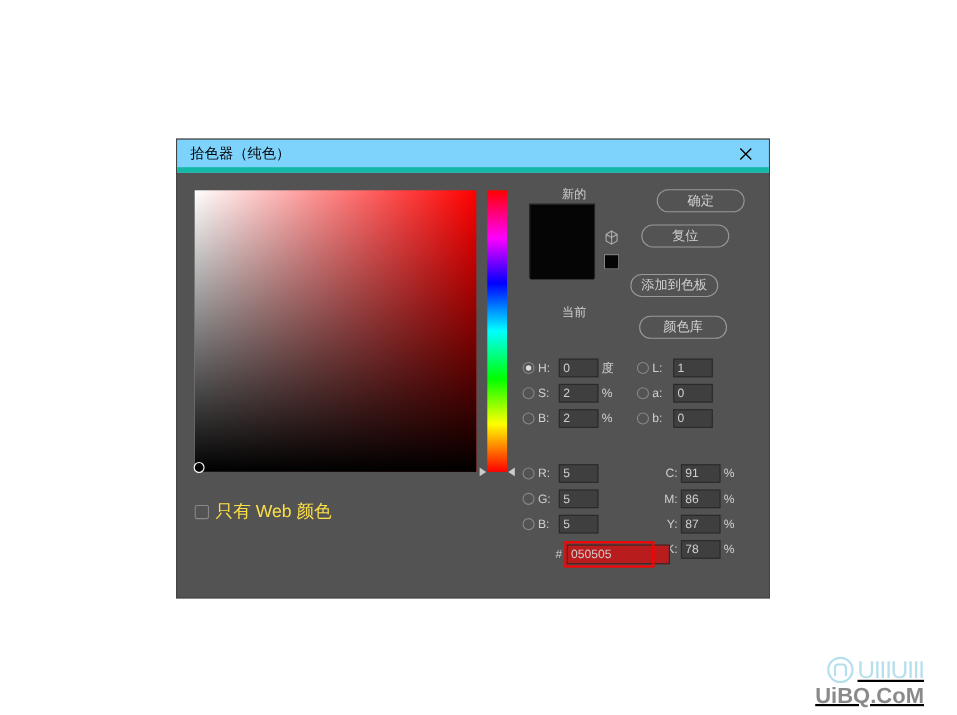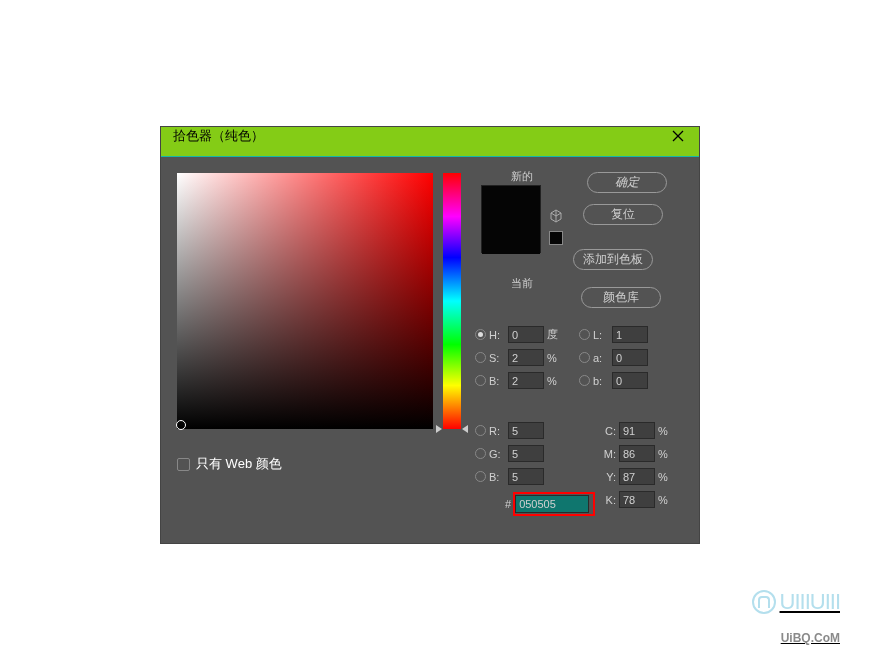--- a/index.html
+++ b/index.html
@@ -1,62 +1,62 @@
 <!DOCTYPE html>
 <html><head>
   <meta charset="utf-8">
   <style>
     * { margin: 0; padding: 0; box-sizing: border-box; }
     body { width: 870px; height: 650px; background: #fff; font-family: "Microsoft YaHei", Arial, sans-serif; font-size: 12px; position: relative; }
     .dialog { position: absolute; left: 160px; top: 126px; width: 540px; height: 418px; border: 1px solid #444; background: #535353; }
-    .titlebar { height: 30px; background: #84cc16; display: flex; align-items: flex-start; justify-content: space-between; padding: 0 12px; border-bottom: 1px solid #14b8a6; }
+    .titlebar { height: 30px; background: #7dd3fc; display: flex; align-items: center; justify-content: space-between; padding: 0 12px; border-bottom: 5px solid #14b8a6; }
     .titlebar-title { font-size: 13px; color: #000; }
     .close { width: 18px; height: 18px; display: flex; align-items: center; justify-content: center; cursor: pointer; }
     .close svg { width: 12px; height: 12px; }
     .body { position: relative; height: calc(100% - 30px); }
     .color-field { position: absolute; left: 16px; top: 16px; width: 256px; height: 256px; background: linear-gradient(to top, #000, transparent), linear-gradient(to right, #fff, #ff0000); cursor: crosshair; }
     .color-picker-circle { position: absolute; width: 10px; height: 10px; border: 1px solid #fff; border-radius: 50%; left: 0px; bottom: 0px; transform: translate(-1px, 1px); }
     .hue-slider { position: absolute; left: 282px; top: 16px; width: 18px; height: 256px; background: linear-gradient(to bottom, #ff0000 0%, #ff00ff 17%, #0000ff 33%, #00ffff 50%, #00ff00 67%, #ffff00 83%, #ff0000 100%); cursor: pointer; }
     .hue-arrows { position: absolute; left: -7px; bottom: -4px; width: 32px; height: 8px; pointer-events: none; }
     .hue-arrows::before { content: ''; position: absolute; left: 0; top: 0; border-left: 6px solid #ccc; border-top: 4px solid transparent; border-bottom: 4px solid transparent; }
     .hue-arrows::after { content: ''; position: absolute; right: 0; top: 0; border-right: 6px solid #ccc; border-top: 4px solid transparent; border-bottom: 4px solid transparent; }
     .preview { position: absolute; left: 320px; top: 28px; width: 60px; height: 68px; border: 1px solid #222; }
     .preview-new { height: 34px; background: #050505; }
     .preview-current { height: 34px; background: #050505; }
     .preview-new-label { position: absolute; left: 350px; top: 12px; color: #d0d0d0; font-size: 11px; }
     .preview-current-label { position: absolute; left: 350px; top: 100px; color: #d0d0d0; font-size: 11px; margin-top: 19px; }
     .cube-icon { position: absolute; left: 388px; top: 52px; color: #aaa; }
     .mini-swatch { position: absolute; left: 388px; top: 74px; width: 14px; height: 14px; border: 1px solid #888; background: #050505; }
     .btn { position: absolute; width: 80px; height: 21px; border: 1px solid #999; border-radius: 11px; background: #535353; color: #d0d0d0; font-size: 12px; display: flex; align-items: center; justify-content: center; cursor: pointer; }
-    .btn-ok { left: 426px; top: 15px; font-style: italic; }
+    .btn-ok { left: 436px; top: 15px; }
     .btn-cancel { left: 422px; top: 47px; }
     .btn-add { left: 412px; top: 92px; }
     .btn-lib { left: 420px; top: 130px; }
     .model-section { position: absolute; left: 314px; top: 166px; color: #d0d0d0; font-size: 11px; }
     .row { display: flex; align-items: center; height: 23px; gap: 3px; }
     .radio { width: 11px; height: 11px; border: 1px solid #888; border-radius: 50%; display: inline-flex; align-items: center; justify-content: center; cursor: pointer; flex: none; }
     .radio.checked::after { content: ''; width: 5px; height: 5px; background: #ddd; border-radius: 50%; }
     .lbl { width: 16px; text-align: left; }
     .val-input { width: 36px; height: 17px; background: #3f3f3f; border: 1px solid #2a2a2a; color: #d0d0d0; padding: 0 3px; font-size: 11px; }
     .unit { width: 14px; text-align: left; }
     .col-right { position: absolute; left: 418px; top: 166px; color: #d0d0d0; font-size: 11px; }
     .cmyk-section { position: absolute; left: 439px; top: 262px; color: #d0d0d0; font-size: 11px; }
     .cmyk-row { display: flex; align-items: center; height: 23px; gap: 3px; }
     .cmyk-lbl { width: 16px; text-align: right; }
     .rgb-section { position: absolute; left: 314px; top: 262px; color: #d0d0d0; font-size: 11px; }
     .hex-row { position: absolute; left: 344px; top: 338px; display: flex; align-items: center; gap: 4px; color: #d0d0d0; font-size: 11px; }
-    .hex-input { width: 74px; height: 18px; background: #0f766e; border: 1px solid #2a2a2a; color: #d0d0d0; padding: 4px 3px; font-size: 11px; }
+    .hex-input { width: 94px; height: 18px; background: #b91c1c; border: 1px solid #2a2a2a; color: #d0d0d0; padding: 4px 3px; font-size: 11px; }
     .hex-highlight { position: absolute; border: 2px solid #ff0000; width: 82px; height: 24px; left: 352px; top: 335px; pointer-events: none; }
-    .webonly { position: absolute; left: 16px; top: 298px; display: flex; align-items: center; gap: 6px; color: #ffffff; font-size: 13px; }
+    .webonly { position: absolute; left: 16px; top: 298px; display: flex; align-items: center; gap: 6px; color: #fde047; font-size: 16px; }
     .checkbox { width: 13px; height: 13px; border: 1px solid #888; border-radius: 2px; background: #535353; cursor: pointer; }
     .watermark { position: absolute; right: 30px; bottom: 5px; text-align: right; text-decoration: underline; }
     .watermark-logo { font-size: 22px; color: #b4dfed; letter-spacing: -1px; display: flex; align-items: center; justify-content: flex-end; gap: 4px; }
     .wm-icon { width: 24px; height: 24px; border: 2px solid #b4dfed; border-radius: 50%; display: inline-flex; align-items: center; justify-content: center; }
     .wm-icon::after { content: ''; width: 8px; height: 10px; border: 2px solid #b4dfed; border-radius: 4px 4px 0 0; border-bottom: none; }
-    .watermark-text { font-size: 12px; color: #8a8a8a; font-weight: bold; margin-top: 16px; text-align: right; }
+    .watermark-text { font-size: 20px; color: #8a8a8a; font-weight: bold; margin-top: 0; text-align: right; }
   </style>
 </head>
 <body>
 
 <div class="dialog">
   <div class="titlebar">
     <span class="titlebar-title">拾色器（纯色）</span>
     <span class="close">
       <svg viewBox="0 0 12 12">
           <line x1="1" y1="1" x2="11" y2="11" stroke="#000" stroke-width="1.2"></line>

